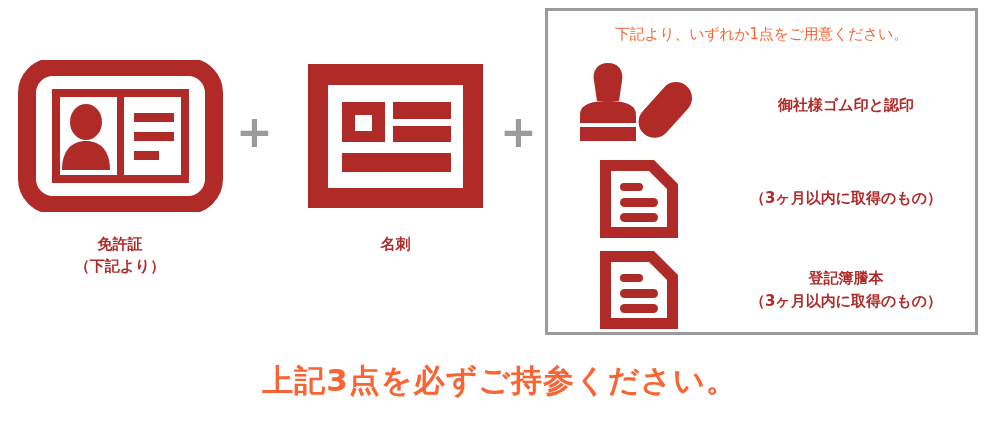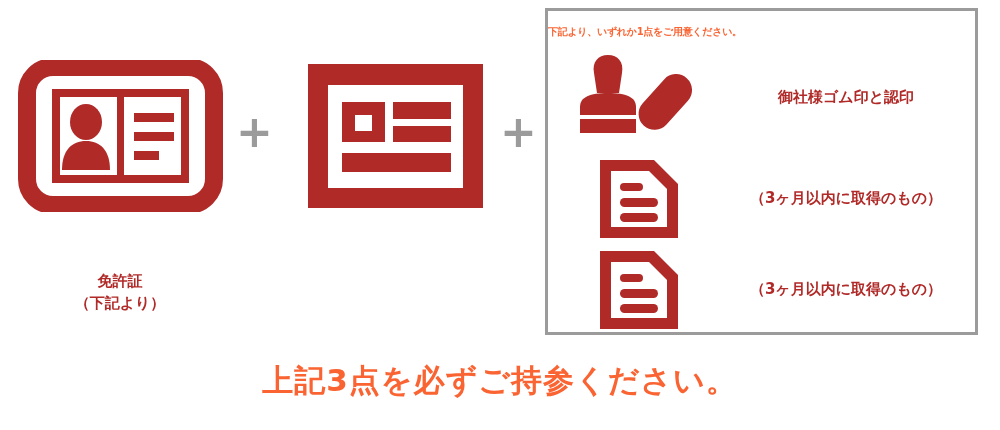--- a/index.html
+++ b/index.html
@@ -19,21 +19,20 @@
     position: absolute;
     inset: 0;
   }
 
   
   .item-col {
     position: absolute;
     display: flex;
     flex-direction: column;
     align-items: center;
-    gap: 37px;
   }
 
   .icon-wrap {
     display: flex;
     align-items: center;
     justify-content: center;
   }
 
   .item-caption {
     color: #b02a28;
@@ -64,24 +63,24 @@
     border: 3px solid #9b9b9b;
     background: #ffffff;
     box-sizing: border-box;
   }
 
   .panel-heading {
     position: absolute;
     left: 0;
     top: 14px;
     width: 100%;
-    text-align: left;
+    text-align: center;
     color: #fa6432;
-    font-weight: bold;
-    font-size: 10px;
+    font-weight: normal;
+    font-size: 15px;
     letter-spacing: -0.3px;
     white-space: nowrap;
   }
 
   .option-row {
     position: absolute;
     display: flex;
     align-items: center;
     width: 100%;
     box-sizing: border-box;
@@ -164,32 +163,33 @@
         <rect x="46" y="42" width="43" height="40" fill="#b02a28"></rect>
         <rect x="59" y="55" width="17" height="16" fill="#ffffff"></rect>
 
         <rect x="97" y="42" width="58" height="17" fill="#b02a28"></rect>
         <rect x="97" y="66" width="58" height="16" fill="#b02a28"></rect>
 
         <rect x="46" y="93" width="109" height="19" fill="#b02a28"></rect>
       </svg>
     </div>
     <div class="item-caption" style="margin-top:22px;">
+      <div>名刺</div>
     </div>
   </div>
 
   <div class="plus" style="left:500px; top:110px;">
     <span>+</span>
   </div>
 
   <div class="options-box">
 
     <div class="panel-heading">下記より、いずれか1点をご用意ください。</div>
 
-    <div class="option-row" style="top:40px; height:92px;">
+    <div class="option-row" style="top:48px; height:92px;">
       <div class="option-icon">
         <svg width="160" height="92" viewBox="0 0 160 92" aria-hidden="true">
 
           <path d="M52 4 C62 4 68 11 66 22 L63 42 L41 42 L38 22 C36 11 42 4 52 4 Z" fill="#b02a28"></path>
 
           <path d="M24 56 C24 46 34 42 52 42 C70 42 80 46 80 56 L80 64 L24 64 Z" fill="#b02a28"></path>
 
           <rect x="24" y="68" width="56" height="14" fill="#b02a28"></rect>
 
           <g transform="rotate(42 112 48)">
@@ -223,20 +223,21 @@
       <div class="option-icon">
         <svg width="160" height="85" viewBox="0 0 160 85" aria-hidden="true">
           <path d="M44 4 L98 4 L122 28 L122 82 L44 82 Z" fill="#b02a28"></path>
           <path d="M55 15 L93 15 L111 33 L111 71 L55 71 Z" fill="#ffffff"></path>
           <rect x="64" y="27" width="23" height="8" rx="4" fill="#b02a28"></rect>
           <rect x="64" y="42" width="38" height="9" rx="4.5" fill="#b02a28"></rect>
           <rect x="64" y="57" width="38" height="9" rx="4.5" fill="#b02a28"></rect>
         </svg>
       </div>
       <div class="option-label">
+        <div>登記簿謄本</div>
         <div>（3ヶ月以内に取得のもの）</div>
       </div>
     </div>
 
   </div>
 
   <div class="bottom-note">上記3点を必ずご持参ください。</div>
 
 </div>
 

